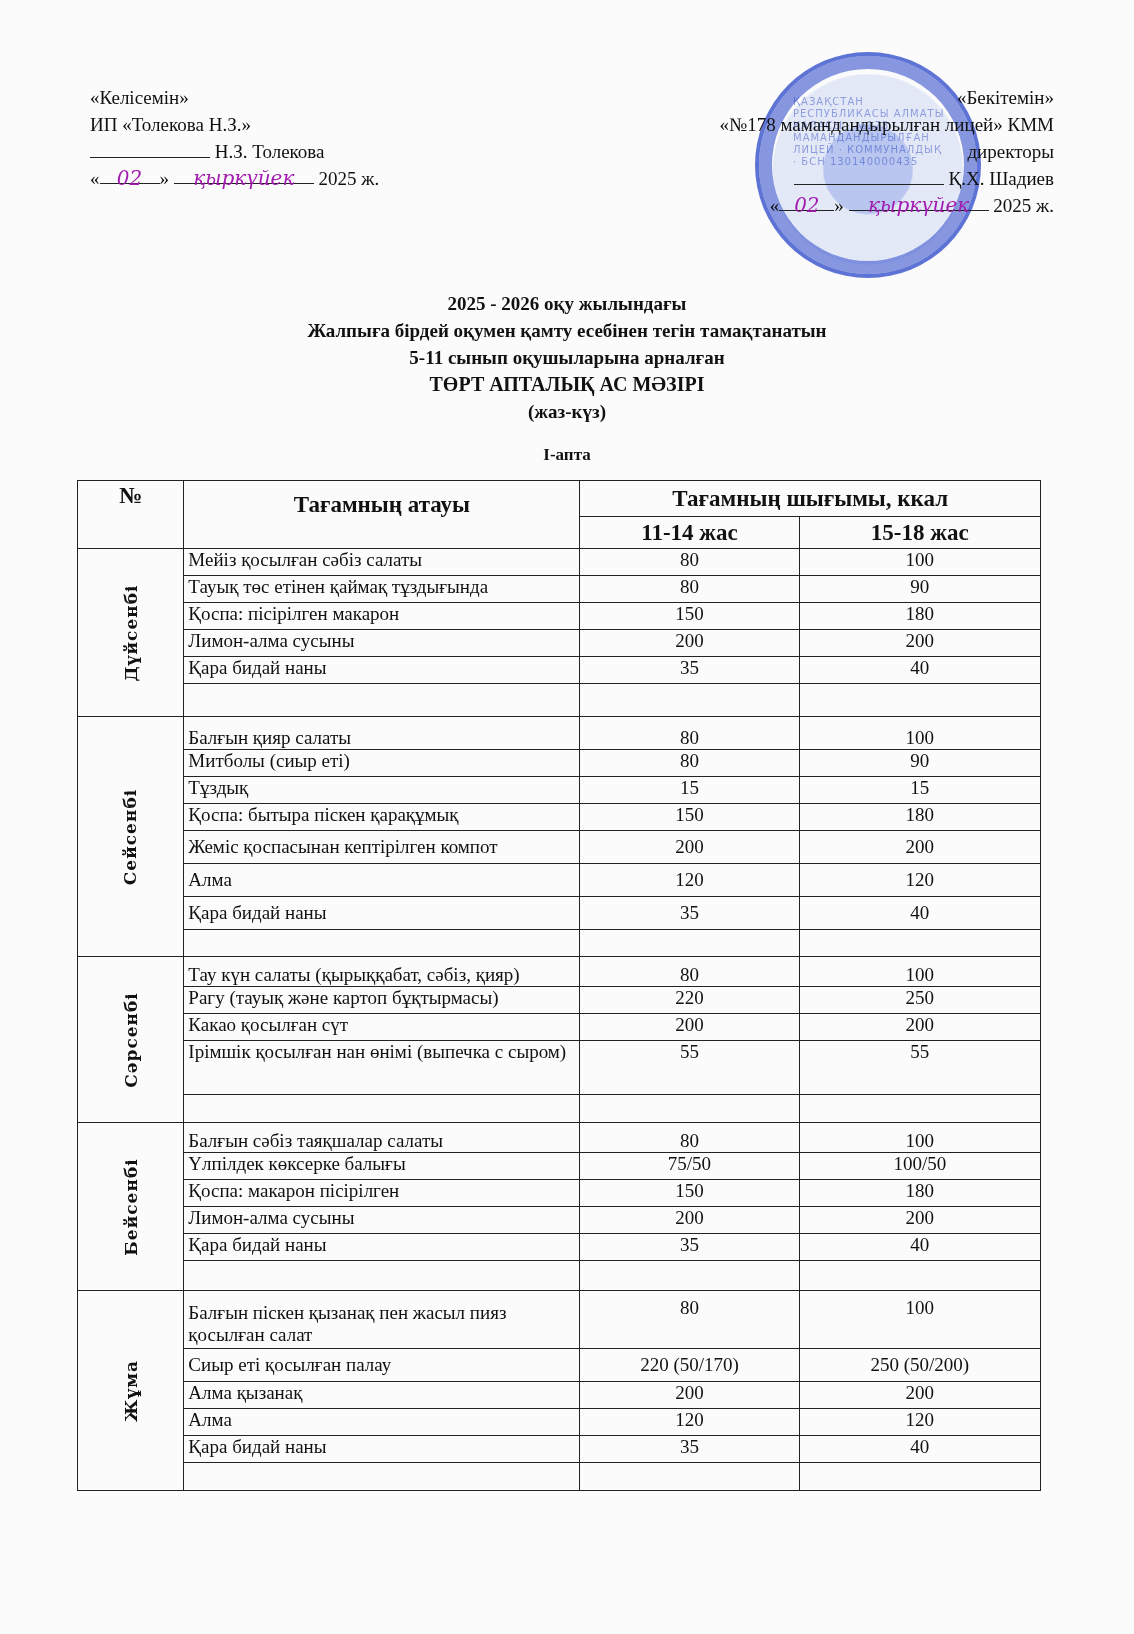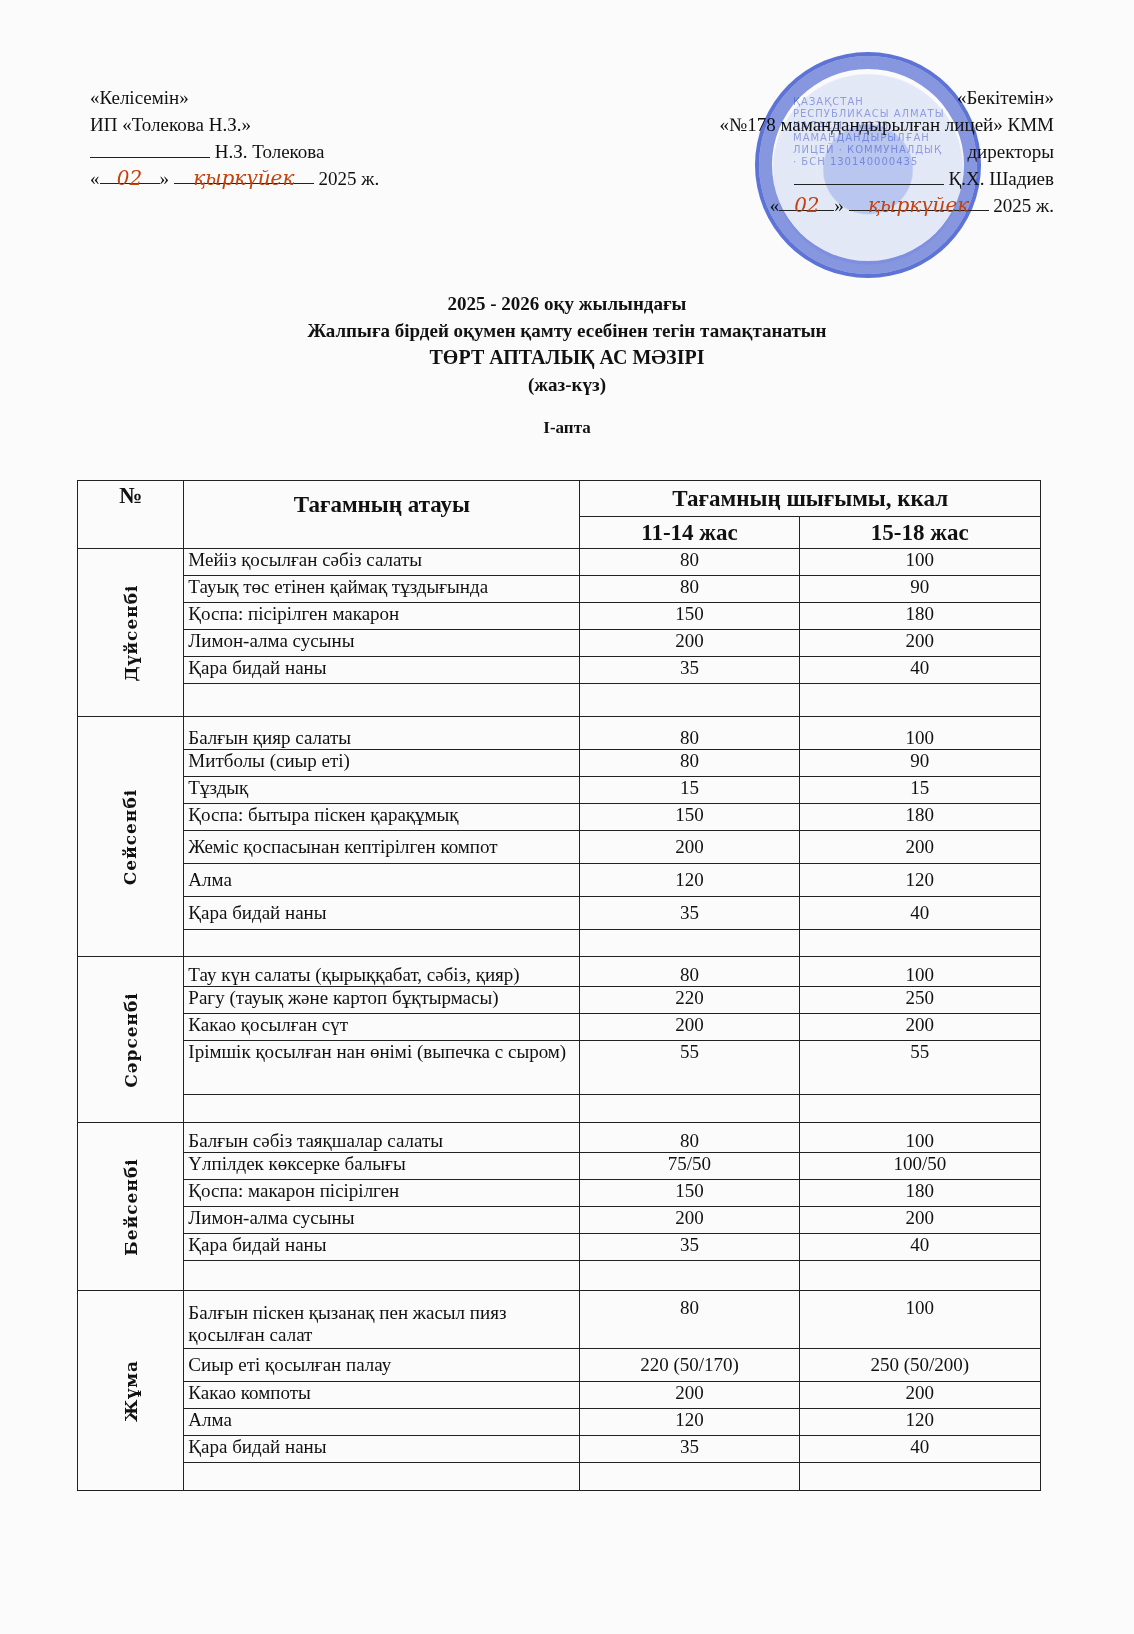--- a/index.html
+++ b/index.html
@@ -17,21 +17,21 @@
   }
   .approval-left .line { white-space: nowrap; }
   .approval-right {
     position: absolute; right: 80px; top: 84px;
     font-size: 19px; line-height: 27px; text-align: right;
   }
   .approval-right .line { white-space: nowrap; margin-left: 20px; }
   .blank { display: inline-block; border-bottom: 1px solid #222; vertical-align: baseline; height: 18px; }
   .sig {
     font-family: "DejaVu Serif", serif; font-style: italic;
-    color: #c2410c; font-size: 20px; display: inline-block;
+    color: #a21caf; font-size: 20px; display: inline-block;
   }
   .stamp {
     position: absolute; left: 755px; top: 52px;
     width: 218px; height: 218px; border-radius: 50%;
     border: 4px solid rgba(40,70,200,0.75);
     box-shadow: inset 0 0 0 10px rgba(255,255,255,0), inset 0 0 0 13px rgba(40,70,200,0.55);
     background: radial-gradient(circle at 50% 52%, rgba(60,100,220,0.35) 0 28%, rgba(60,100,220,0.12) 29% 60%, rgba(255,255,255,0) 61%);
     pointer-events: none;
   }
   .stamp .stamp-text {
@@ -106,20 +106,21 @@
   <div class="line">
     «<span class="blank" style="width:55px;text-align:center"><span class="sig">02</span></span>»
     <span class="blank" style="width:140px;text-align:center"><span class="sig">қыркүйек</span></span>
     <span>2025 ж.</span>
   </div>
 </div>
 
 <div class="title-block">
   <div>2025 - 2026 оқу жылындағы</div>
   <div>Жалпыға бірдей оқумен қамту есебінен тегін тамақтанатын</div>
+  <div>5-11 сынып оқушыларына арналған</div>
   <div class="t-main">ТӨРТ АПТАЛЫҚ АС МӘЗІРІ</div>
   <div>(жаз-күз)</div>
   <div class="week">І-апта</div>
 </div>
 
 <table class="menu">
   <colgroup>
       <col class="c-no">
       <col class="c-name">
       <col class="c-a">
@@ -274,21 +275,21 @@
     <td style="vertical-align:bottom;padding-bottom:2px">Балғын піскен қызанақ пен жасыл пияз қосылған салат</td>
     <td class="val" style="padding-top:6px">80</td>
     <td class="val" style="padding-top:6px">100</td>
   </tr>
   <tr class="rt">
     <td style="vertical-align:middle">Сиыр еті қосылған палау</td>
     <td class="val" style="vertical-align:middle">220 (50/170)</td>
     <td class="val" style="vertical-align:middle">250 (50/200)</td>
   </tr>
   <tr class="r">
-    <td>Какао компоты</td>
+    <td>Алма қызанақ</td>
     <td class="val">200</td>
     <td class="val">200</td>
   </tr>
   <tr class="r">
     <td>Алма</td>
     <td class="val">120</td>
     <td class="val">120</td>
   </tr>
   <tr class="r">
     <td>Қара бидай наны</td>

